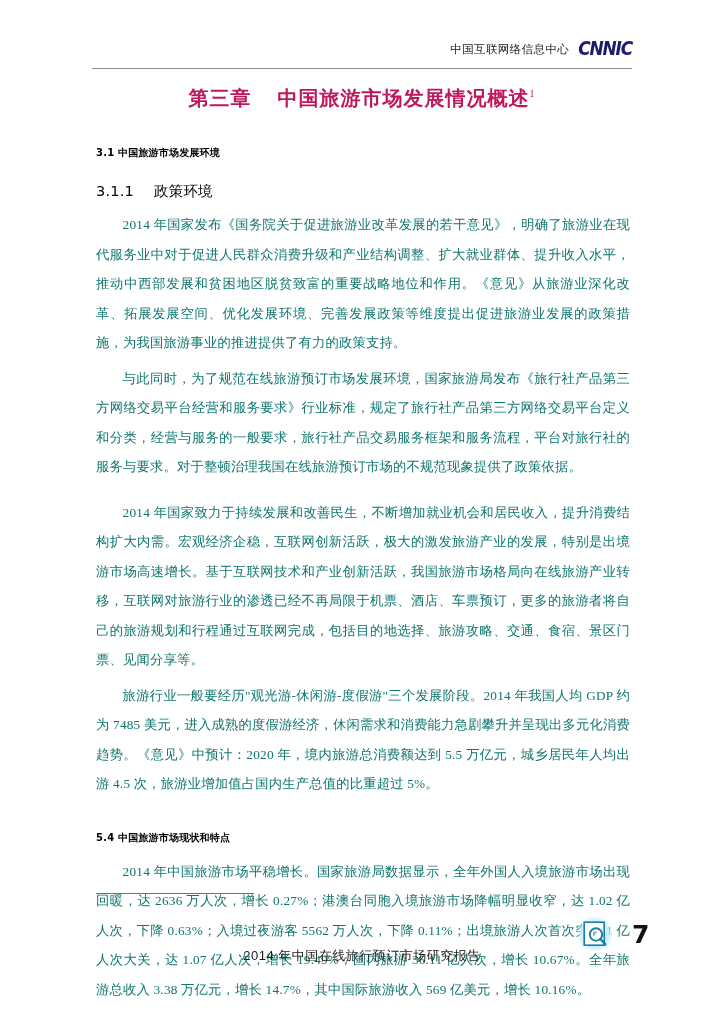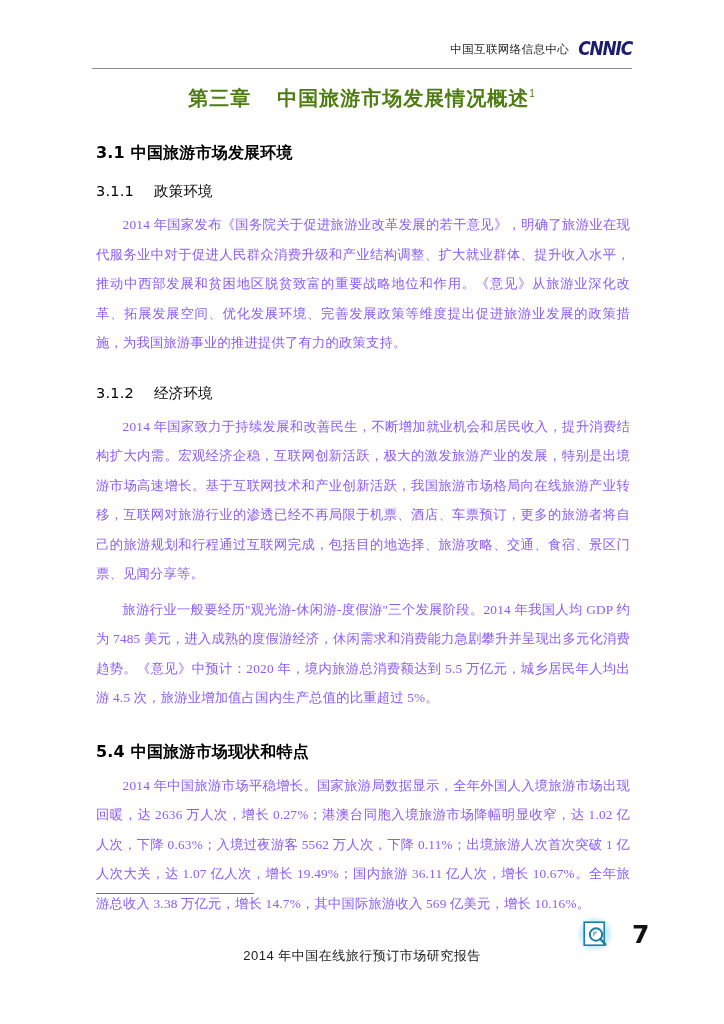--- a/index.html
+++ b/index.html
@@ -64,66 +64,66 @@
     background: #8d8d8d;
   }
 
   
   .chapter-title {
     position: absolute;
     top: 84px;
     left: 92px;
     right: 92px;
     text-align: center;
-    font-family: Liberation Sans, sans-serif;
+    font-family: Liberation Serif, serif;
     font-size: 20px;
     font-weight: 700;
-    color: #4d7c0f;
+    color: #be185d;
     letter-spacing: 1px;
     line-height: 28px;
   }
   .chapter-title .gap { display: inline-block; width: 26px; }
   .chapter-title sup {
     font-size: 10px;
     font-weight: 400;
     vertical-align: super;
     line-height: 0;
   }
 
   
   .content {
     position: absolute;
     top: 140px;
     left: 96px;
     width: 534px;
   }
   h2.h-sec {
     font-family: "DejaVu Sans", "Liberation Sans", sans-serif;
-    font-size: 16px;
+    font-size: 10px;
     font-weight: 700;
     color: #000;
     margin: 0 0 0 0;
     line-height: 26px;
     letter-spacing: 0.2px;
   }
   h3.h-sub {
     font-family: "DejaVu Sans", "Liberation Sans", sans-serif;
     font-size: 14.5px;
     font-weight: 400;
     color: #000;
     margin: 12px 0 0 0;
     line-height: 26px;
     letter-spacing: 0.2px;
   }
   h3.h-sub .num { display: inline-block; min-width: 58px; }
   p.para {
     font-family: "Liberation Serif", "DejaVu Serif", serif;
     font-size: 13.3px;
     line-height: 29.5px;
-    color: #8b5cf6;
+    color: #0f766e;
     margin: 6px 0 0 0;
     text-align: justify;
     text-justify: inter-ideograph;
     text-indent: 2em;
     letter-spacing: 0.2px;
   }
   .sec-gap { height: 10px; }
   .sec-gap-lg { height: 26px; }
 
   
@@ -208,26 +208,24 @@
   <div class="content">
 
     <h2 class="h-sec">3.1 中国旅游市场发展环境</h2>
 
     <h3 class="h-sub">
       <span class="num">3.1.1</span><span>政策环境</span>
     </h3>
 
     <p class="para">2014 年国家发布《国务院关于促进旅游业改革发展的若干意见》，明确了旅游业在现代服务业中对于促进人民群众消费升级和产业结构调整、扩大就业群体、提升收入水平，推动中西部发展和贫困地区脱贫致富的重要战略地位和作用。《意见》从旅游业深化改革、拓展发展空间、优化发展环境、完善发展政策等维度提出促进旅游业发展的政策措施，为我国旅游事业的推进提供了有力的政策支持。</p>
 
+    <p class="para">与此同时，为了规范在线旅游预订市场发展环境，国家旅游局发布《旅行社产品第三方网络交易平台经营和服务要求》行业标准，规定了旅行社产品第三方网络交易平台定义和分类，经营与服务的一般要求，旅行社产品交易服务框架和服务流程，平台对旅行社的服务与要求。对于整顿治理我国在线旅游预订市场的不规范现象提供了政策依据。</p>
 
     <div class="sec-gap"></div>
 
-    <h3 class="h-sub">
-      <span class="num">3.1.2</span><span>经济环境</span>
-    </h3>
 
     <p class="para">2014 年国家致力于持续发展和改善民生，不断增加就业机会和居民收入，提升消费结构扩大内需。宏观经济企稳，互联网创新活跃，极大的激发旅游产业的发展，特别是出境游市场高速增长。基于互联网技术和产业创新活跃，我国旅游市场格局向在线旅游产业转移，互联网对旅游行业的渗透已经不再局限于机票、酒店、车票预订，更多的旅游者将自己的旅游规划和行程通过互联网完成，包括目的地选择、旅游攻略、交通、食宿、景区门票、见闻分享等。</p>
 
     <p class="para">旅游行业一般要经历"观光游-休闲游-度假游"三个发展阶段。2014 年我国人均 GDP 约为 7485 美元，进入成熟的度假游经济，休闲需求和消费能力急剧攀升并呈现出多元化消费趋势。《意见》中预计：2020 年，境内旅游总消费额达到 5.5 万亿元，城乡居民年人均出游 4.5 次，旅游业增加值占国内生产总值的比重超过 5%。</p>
 
     <div class="sec-gap-lg"></div>
 
     <h2 class="h-sec">5.4 中国旅游市场现状和特点</h2>
 
     <p class="para">2014 年中国旅游市场平稳增长。国家旅游局数据显示，全年外国人入境旅游市场出现回暖，达 2636 万人次，增长 0.27%；港澳台同胞入境旅游市场降幅明显收窄，达 1.02 亿人次，下降 0.63%；入境过夜游客 5562 万人次，下降 0.11%；出境旅游人次首次突破 1 亿人次大关，达 1.07 亿人次，增长 19.49%；国内旅游 36.11 亿人次，增长 10.67%。全年旅游总收入 3.38 万亿元，增长 14.7%，其中国际旅游收入 569 亿美元，增长 10.16%。</p>

